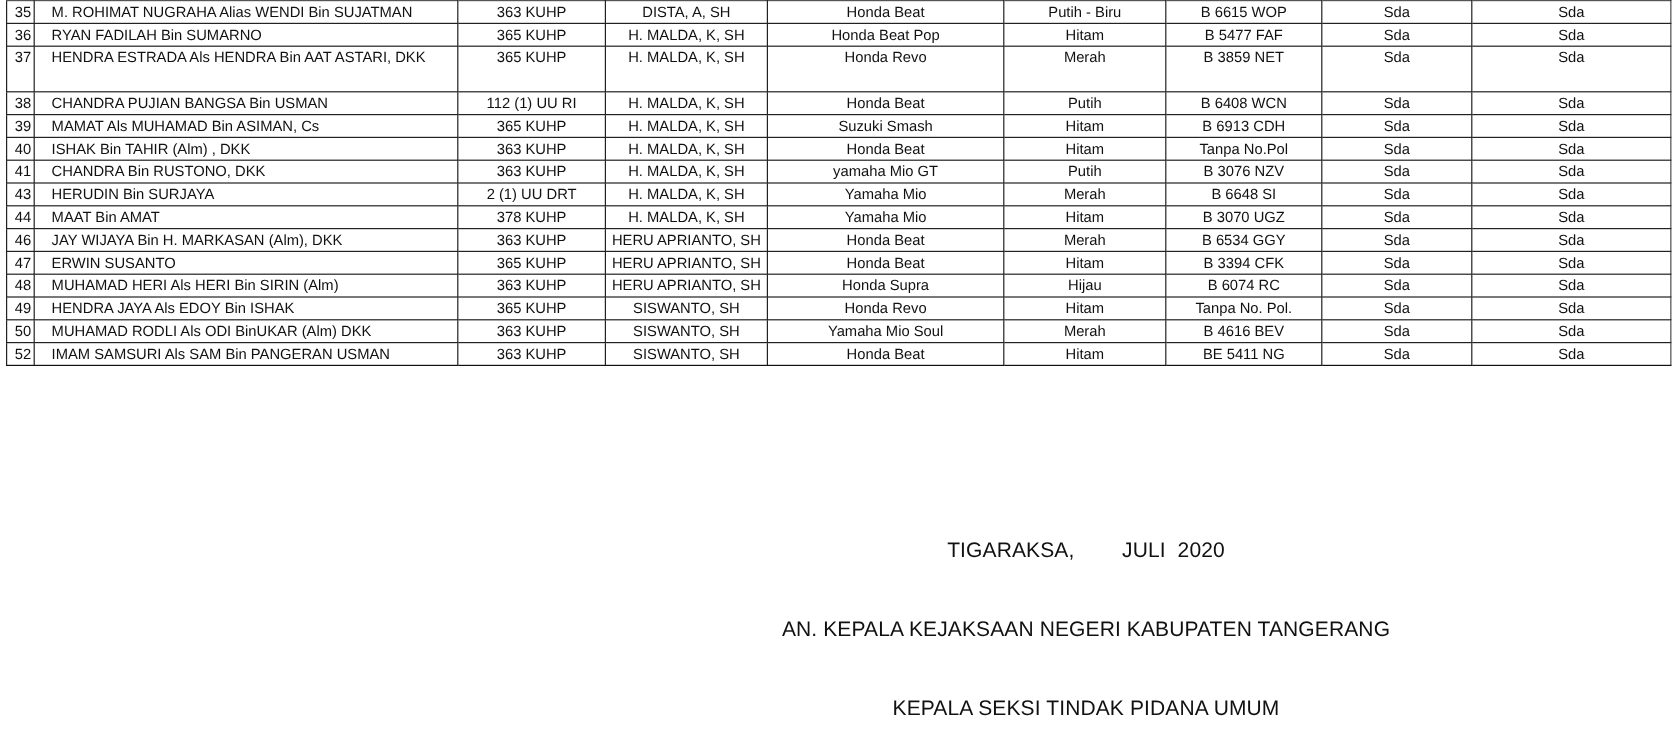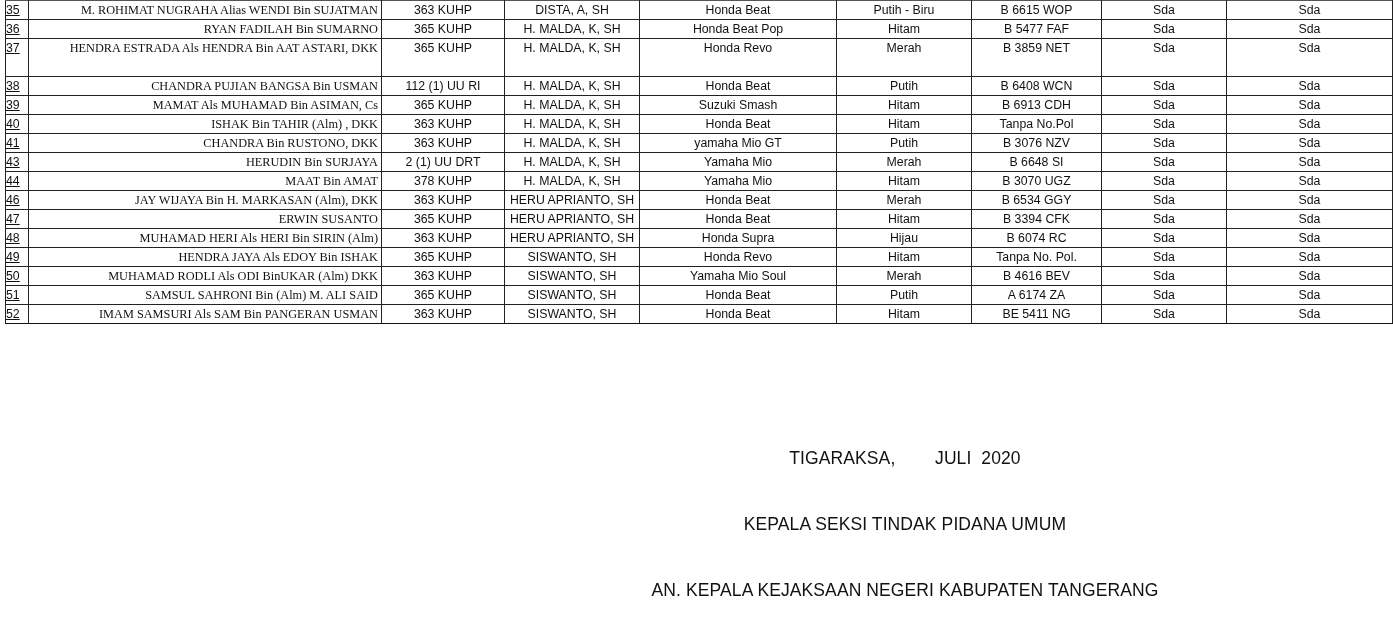--- a/index.html
+++ b/index.html
@@ -28,22 +28,22 @@
       border: 1px solid #222;
       height: 18px;
       padding: 0 3px;
       line-height: 18px;
       white-space: nowrap;
       overflow: hidden;
       vertical-align: top;
       text-align: center;
     }
     table.data tr.tall td { height: 37px; }
-    table.data td.no { text-align: left; padding: 0 2px 0 0; text-decoration: underline; }
-    table.data td.name { text-align: right; padding-left: 3px; font-family: Liberation Serif, serif; }
+    table.data td.no { text-align: right; padding: 0 2px 0 0; }
+    table.data td.name { text-align: left; padding-left: 14px; }
     table.data tr:first-child td { border-top: 1px solid #555; }
     table.data tr:last-child td { border-bottom: 1.5px solid #111; }
 
     .sign {
       position: absolute;
       left: 600px;
       width: 610px;
       text-align: center;
       font-size: 17.5px;
       letter-spacing: 0.1px;
@@ -218,46 +218,35 @@
         <td class="name">MUHAMAD RODLI Als ODI BinUKAR (Alm) DKK</td>
         <td>363  KUHP</td>
         <td>SISWANTO, SH</td>
         <td>Yamaha Mio Soul</td>
         <td>Merah</td>
         <td>B 4616 BEV</td>
         <td>Sda</td>
         <td>Sda</td>
       </tr>
       <tr>
-        <td class="no">51</td>
-        <td class="name">SAMSUL SAHRONI Bin (Alm) M. ALI SAID</td>
-        <td>365  KUHP</td>
-        <td>SISWANTO, SH</td>
-        <td>Honda Beat</td>
-        <td>Putih</td>
-        <td>A  6174  ZA</td>
-        <td>Sda</td>
-        <td>Sda</td>
-      </tr>
-      <tr>
         <td class="no">52</td>
         <td class="name">IMAM SAMSURI Als SAM Bin PANGERAN USMAN</td>
         <td>363  KUHP</td>
         <td>SISWANTO, SH</td>
         <td>Honda Beat</td>
         <td>Hitam</td>
         <td>BE  5411 NG</td>
         <td>Sda</td>
         <td>Sda</td>
       </tr>
     </tbody>
 </table>
 
 <div class="sign sign-top">
   <span class="line">TIGARAKSA,        JULI  2020</span>
+  <span class="line">AN. KEPALA KEJAKSAAN NEGERI KABUPATEN TANGERANG</span>
   <span class="line">KEPALA SEKSI TINDAK PIDANA UMUM</span>
-  <span class="line">AN. KEPALA KEJAKSAAN NEGERI KABUPATEN TANGERANG</span>
 </div>
 
 <div class="sign sign-bottom">
   <span class="line"><span class="underline">EDY PRABUDY, SH.</span></span>
   <span class="line">JAKSA MUDA  NIP. 19810420 200501 1 007</span>
 </div>
 
 </body></html>

